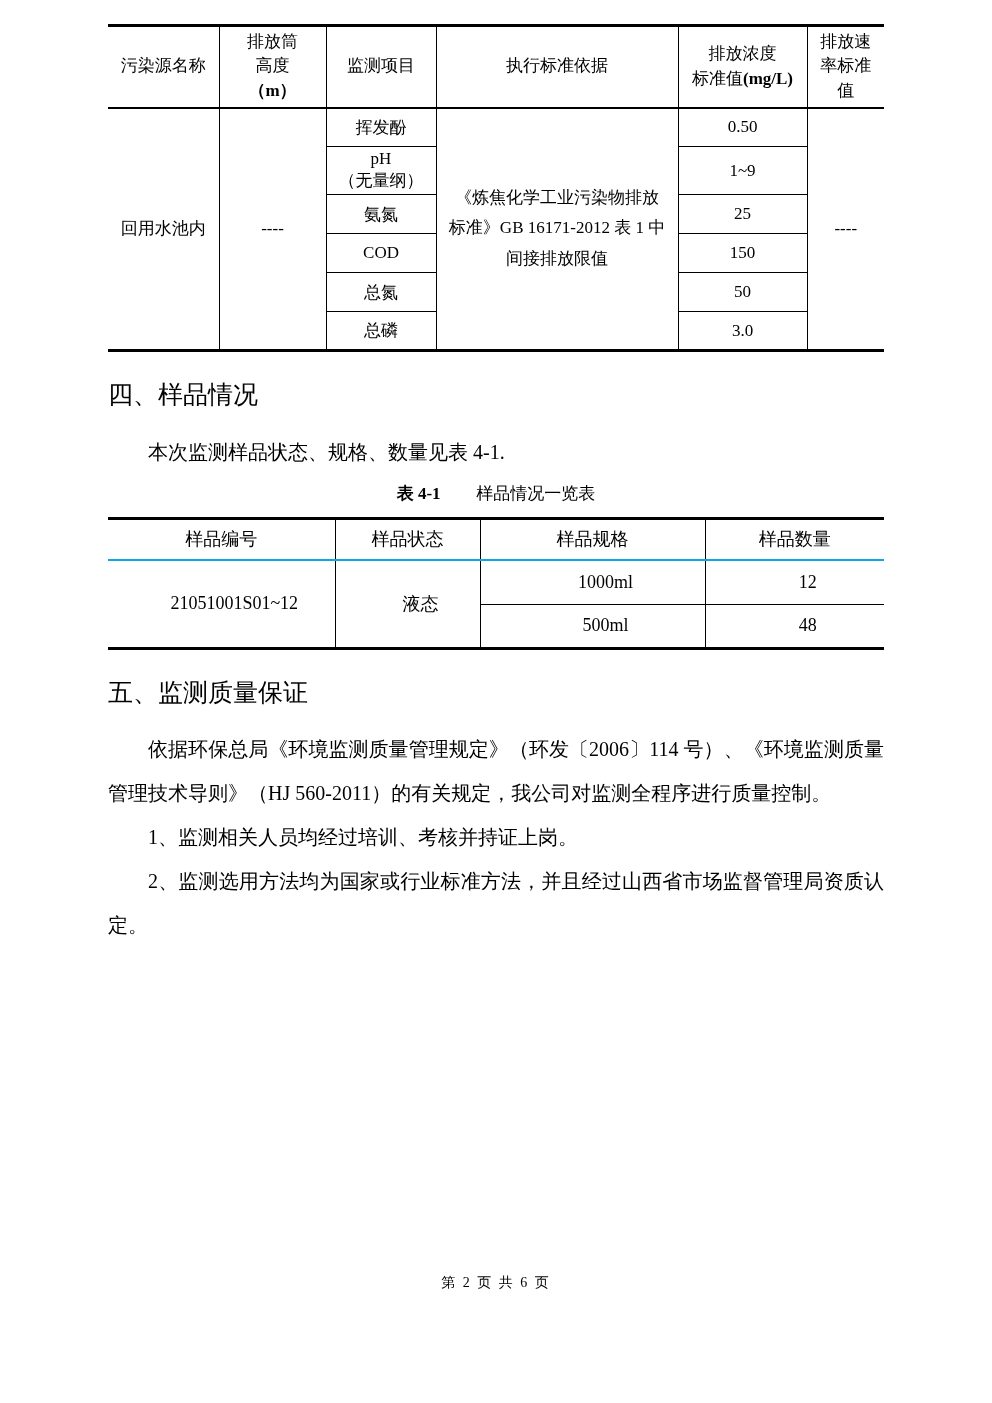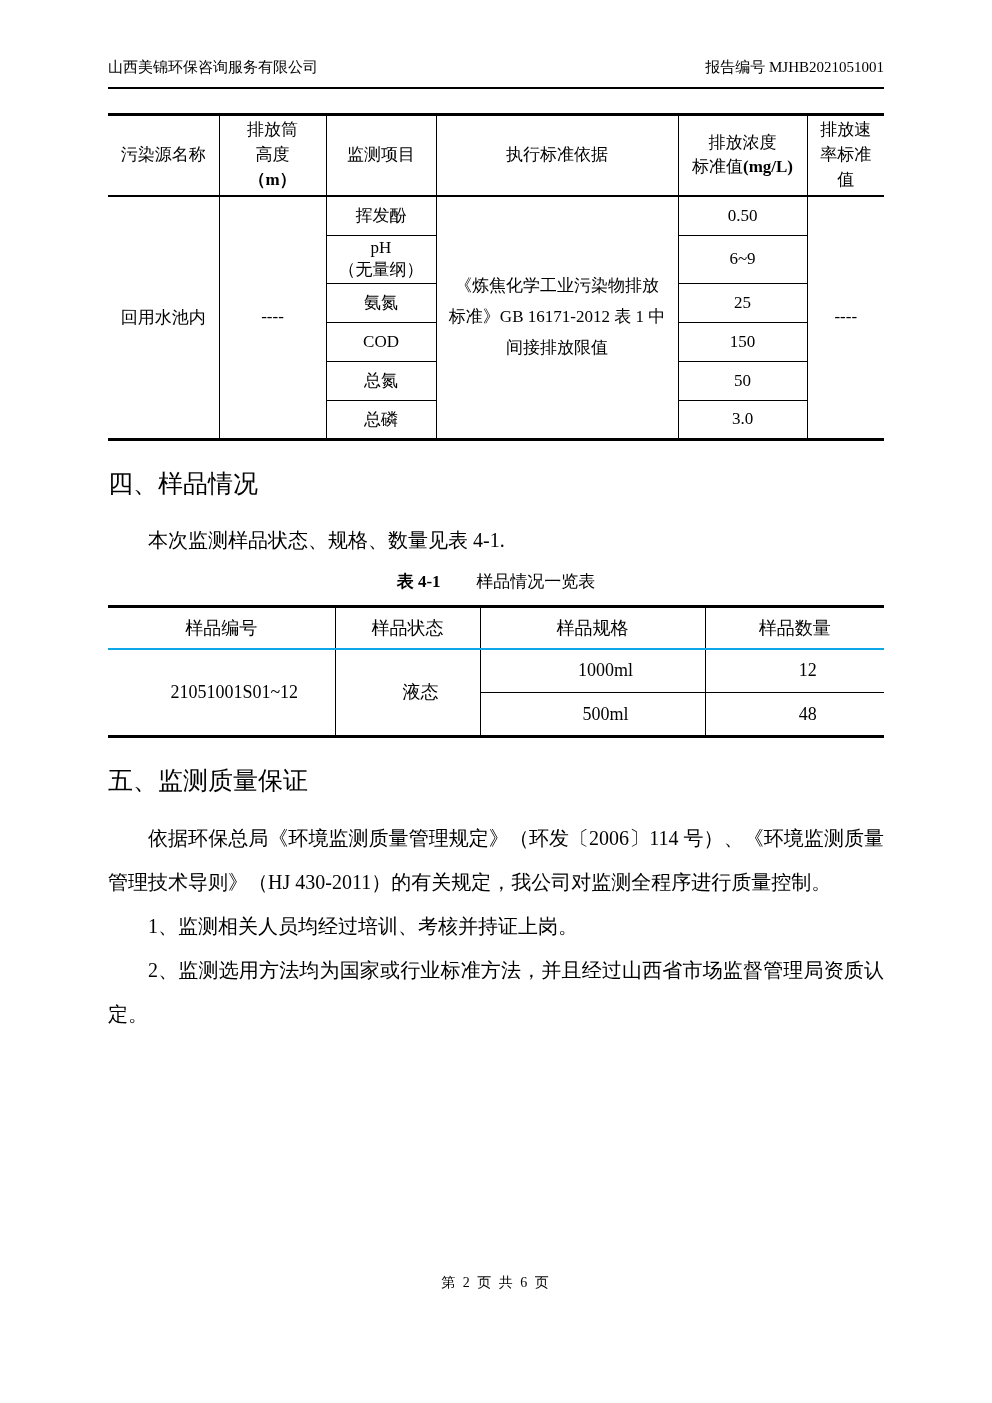--- a/index.html
+++ b/index.html
@@ -84,24 +84,20 @@
     font-size: 14px;
     letter-spacing: 2px;
   }
 </style>
 </head>
 <body>
 
 <div class="page">
   <div class="content">
 
-    <div class="doc-header">
-      <span>山西美锦环保咨询服务有限公司</span>
-      <span>报告编号 MJHB2021051001</span>
-    </div>
 
     <table class="standards-table">
       <colgroup>
         <col style="width:111px">
           <col style="width:107px">
           <col style="width:110px">
         <col style="width:242px">
           <col style="width:129px">
           <col style="width:77px">
       </colgroup>
@@ -127,21 +123,21 @@
           <td rowspan="6">回用水池内</td>
           <td rowspan="6">----</td>
           <td>挥发酚</td>
           <td rowspan="6" class="std-basis">《炼焦化学工业污染物排放标准》GB 16171-2012 表 1 中间接排放限值</td>
           <td>0.50</td>
           <td rowspan="6">----</td>
         </tr>
         <tr class="datarow">
           <td class="preline">pH
 （无量纲）</td>
-          <td>6~9</td>
+          <td>1~9</td>
         </tr>
         <tr class="datarow">
           <td>氨氮</td>
           <td>25</td>
         </tr>
         <tr class="datarow">
           <td>COD</td>
           <td>150</td>
         </tr>
         <tr class="datarow">
@@ -185,21 +181,21 @@
         </tr>
         <tr class="datarow">
           <td>500ml</td>
           <td>48</td>
         </tr>
       </tbody>
     </table>
 
     <h2 class="section-heading">五、监测质量保证</h2>
 
-    <p class="body-par par-first">依据环保总局《环境监测质量管理规定》（环发〔2006〕114 号）、《环境监测质量管理技术导则》（HJ 430-2011）的有关规定，我公司对监测全程序进行质量控制。</p>
+    <p class="body-par par-first">依据环保总局《环境监测质量管理规定》（环发〔2006〕114 号）、《环境监测质量管理技术导则》（HJ 560-2011）的有关规定，我公司对监测全程序进行质量控制。</p>
     <p class="body-par">1、监测相关人员均经过培训、考核并持证上岗。</p>
     <p class="body-par">2、监测选用方法均为国家或行业标准方法，并且经过山西省市场监督管理局资质认定。</p>
 
   </div>
 
   <div class="doc-footer">
     <span>第 2 页 共 6 页</span>
   </div>
 </div>
 

